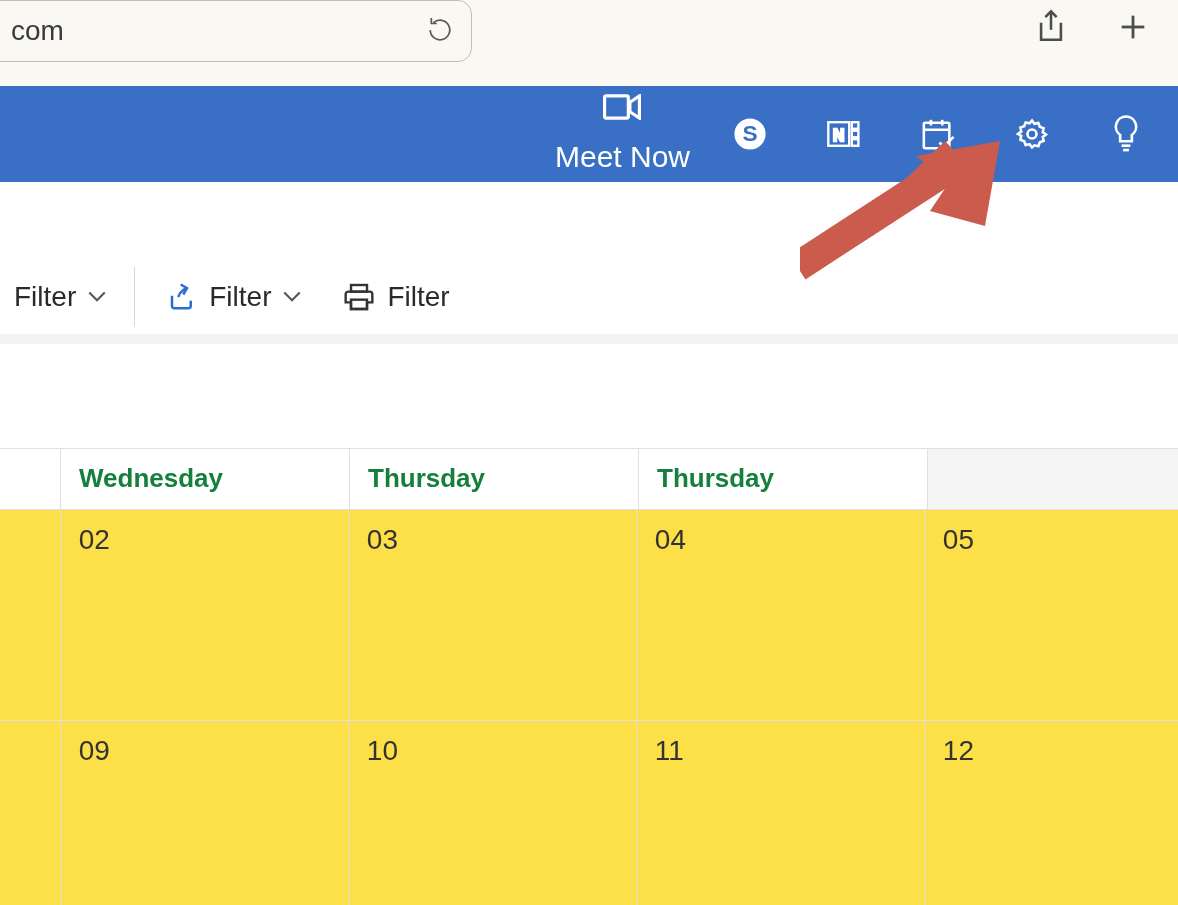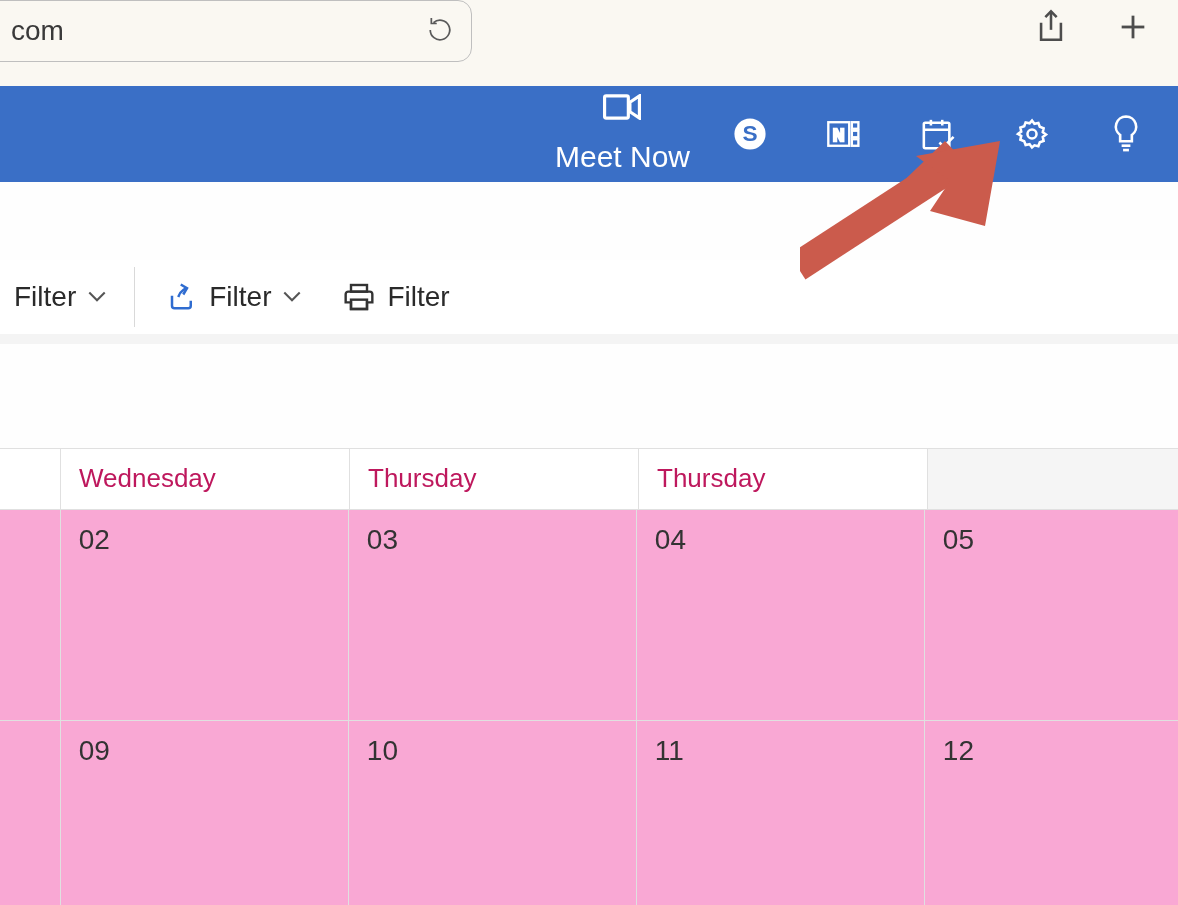--- a/index.html
+++ b/index.html
@@ -25,25 +25,25 @@
   .tool .divider{width:1px;height:60px;background:#d9d9d9;margin:0 26px 0 22px;}
   .thin-gap{position:absolute;left:0;top:334px;width:1178px;height:10px;background:#f4f4f4;border-bottom:1px solid #ececec;}
 
   
   .blank{position:absolute;left:0;top:344px;width:1178px;height:104px;background:#fefefe;}
   .cal{position:absolute;left:0;top:448px;width:1178px;height:457px;background:#f5f5f5;}
   .row-head{display:flex;height:60px;border-top:1px solid #e0e0e0;border-bottom:1px solid #e0e0e0;}
   .row-body{display:flex;height:210px;border-bottom:1px solid #e0e0e0;}
   .row-body.short{height:187px;border-bottom:none;}
   .cell{border-right:1px solid #e0e0e0;background:#ffffff;}
-  .row-body .cell{background:#f9a8d4;}
+  .row-body .cell{background:#fde047;}
   .cell.first{width:60px;}
   .cell.std{width:288px;}
   .cell.last{width:254px;border-right:none;}
-  .dayname{font-size:26px;color:#be185d;padding:14px 0 0 18px;}
+  .dayname{font-size:26px;color:#15803d;padding:14px 0 0 18px;font-weight:bold;}
   .daynum{font-size:28px;color:#333;padding:14px 0 0 18px;font-weight:400;}
 
   
   .arrow{position:absolute;left:800px;top:141px;width:200px;height:140px;pointer-events:none;}
 
   svg{display:block}
 </style>
 </head>
 <body>
 

